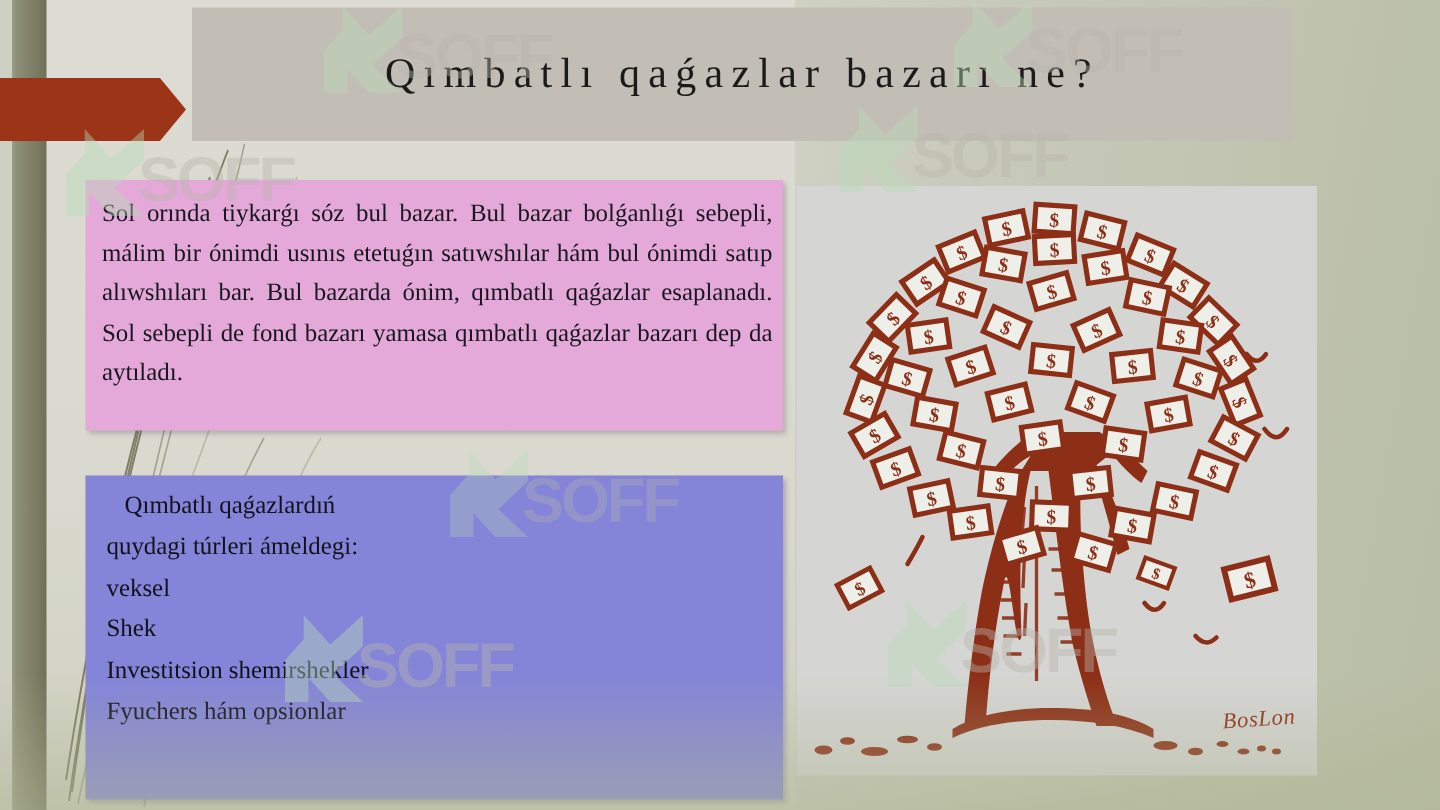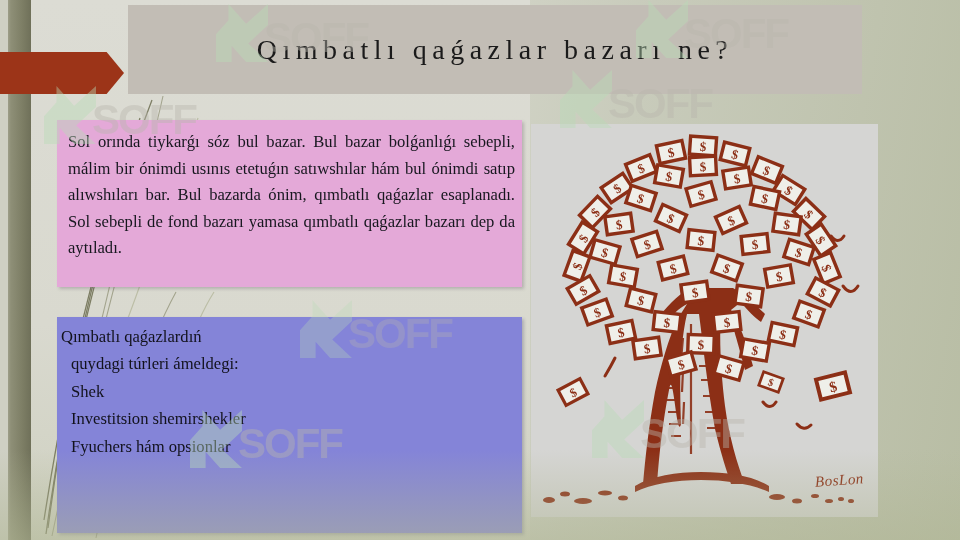--- a/index.html
+++ b/index.html
@@ -114,21 +114,21 @@
     padding: 6px 0 0 0;
     list-style: none;
   }
   .blue-box li {
     font-size: 16.6px;
     line-height: 27.4px;
     color: #12121c;
     padding-left: 12px;
   }
   .blue-box li.lead {
-    padding-left: 4px;
+    padding-left: 26px;
   }
   .blue-box li.indented {
     padding-left: 14px;
   }
 
   
   .pic-panel {
     position: absolute;
     left: 531px; top: 124px;
     width: 347px; height: 393px;
@@ -213,20 +213,21 @@
   </div>
 
   <div class="pink-box">
     <p>Sol orında tiykarǵı sóz bul bazar. Bul bazar bolǵanlıǵı sebepli, málim bir ónimdi usınıs etetuǵın satıwshılar hám bul ónimdi satıp alıwshıları bar. Bul bazarda ónim, qımbatlı qaǵazlar esaplanadı. Sol sebepli de fond bazarı yamasa qımbatlı qaǵazlar bazarı dep da aytıladı.</p>
   </div>
 
   <div class="blue-box">
     <ul>
       <li class="lead">Qımbatlı qaǵazlardıń</li>
       <li class="indented">quydagi túrleri ámeldegi:</li>
+      <li class="indented">veksel</li>
       <li class="indented">Shek</li>
       <li class="indented">Investitsion shemirshekler</li>
       <li class="indented">Fyuchers hám opsionlar</li>
     </ul>
   </div>
 
   <div class="pic-panel">
     <svg width="347" height="393" viewBox="0 0 347 393">
       <defs>
         <g id="bill">

